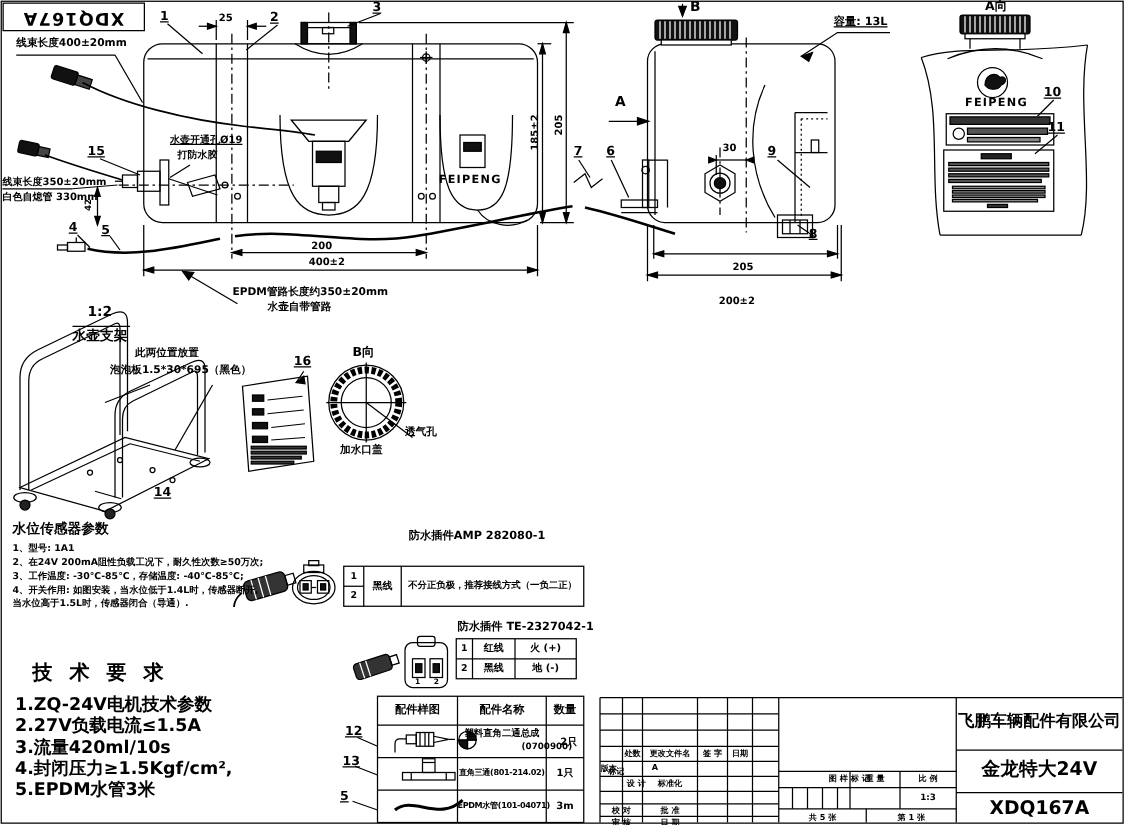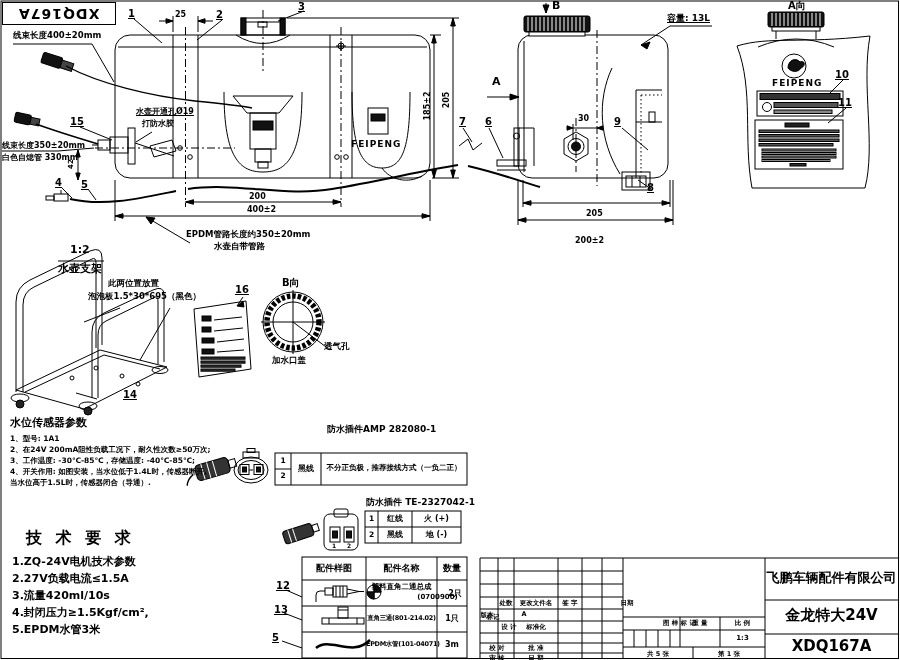--- a/index.html
+++ b/index.html
@@ -1,21 +1,21 @@
 <!DOCTYPE html>
 <html><head>
 <meta charset="utf-8">
 <style>
   html,body{margin:0;padding:0;background:#888;}
   .canvas{position:relative;width:900px;height:660px;background:#fff;overflow:hidden;
           font-family:"DejaVu Sans",sans-serif;color:#000;}
   svg.art{position:absolute;left:0;top:0;}
   .lbl{position:absolute;font-weight:bold;font-size:8px;line-height:1.15;white-space:nowrap;color:#000;}
   .s65{font-size:6.5px;} .s6{font-size:6px;} .s7{font-size:7px;} .s75{font-size:7.5px;}
-  .s85{font-size:8.5px;} .s9{font-size:9px;} .s95{font-size:11px;} .s10{font-size:10px;}
+  .s85{font-size:8.5px;} .s9{font-size:9px;} .s95{font-size:14px;} .s10{font-size:10px;}
   .s11{font-size:11px;} .s13{font-size:13px;} .s15{font-size:15px;} .s16{font-size:16px;}
   .n{font-size:10px;text-decoration:underline;}
   .u{text-decoration:underline;}
   .rotc{transform:translate(-50%,-50%) rotate(-90deg);}
   .ctr{text-align:center;}
   .ls1{letter-spacing:1px;} .ls3{letter-spacing:4px;}
   .sq{letter-spacing:-0.3px;}
   .stamp-box{position:absolute;left:2px;top:2px;width:112px;height:21px;border:1px solid #000;
              display:flex;align-items:center;justify-content:center;}
   .mir{transform:rotate(180deg);font-weight:bold;font-size:14px;letter-spacing:1px;}
@@ -519,21 +519,21 @@
 <span class="lbl s65 ctr sq" style="left:366px;top:641px;width:71px;">EPDM水管(101-04071)</span>
 <span class="lbl ctr" style="left:437px;top:640px;width:30px;">3m</span>
 <span class="lbl n" style="left:276px;top:580px;">12</span>
 <span class="lbl n" style="left:274px;top:604px;">13</span>
 <span class="lbl n" style="left:272px;top:632px;">5</span>
 
 <span class="lbl s65 ctr" style="left:480px;top:600px;width:26px;margin-top:14px;">标记</span>
 <span class="lbl s65 ctr" style="left:498px;top:600px;width:16px;">处数</span>
 <span class="lbl s65 ctr" style="left:514px;top:600px;width:44px;">更改文件名</span>
 <span class="lbl s65 ctr" style="left:558px;top:600px;width:24px;">签 字</span>
-<span class="lbl s65 ctr" style="left:582px;top:600px;width:20px;padding-left:35px;">日期</span>
+<span class="lbl s65 ctr" style="left:582px;top:600px;width:20px;">日期</span>
 <span class="lbl s65 ctr" style="left:480px;top:612px;width:14px;">版本</span>
 <span class="lbl s65 ctr" style="left:514px;top:611px;width:20px;">A</span>
 <span class="lbl s65 ctr" style="left:480px;top:624px;width:58px;">设 计</span>
 <span class="lbl s65 ctr" style="left:514px;top:624px;width:44px;">标准化</span>
 <span class="lbl s65 ctr" style="left:480px;top:645px;width:34px;">校 对</span>
 <span class="lbl s65 ctr" style="left:514px;top:645px;width:44px;">批 准</span>
 <span class="lbl s65 ctr" style="left:480px;top:655px;width:34px;">审 核</span>
 <span class="lbl s65 ctr" style="left:514px;top:655px;width:44px;">日 期</span>
 <span class="lbl s65 ctr" style="left:623px;top:620px;width:57px;padding-left:28px;">图 样 标 记</span>
 <span class="lbl s65 ctr" style="left:680px;top:620px;width:40px;">重 量</span>

